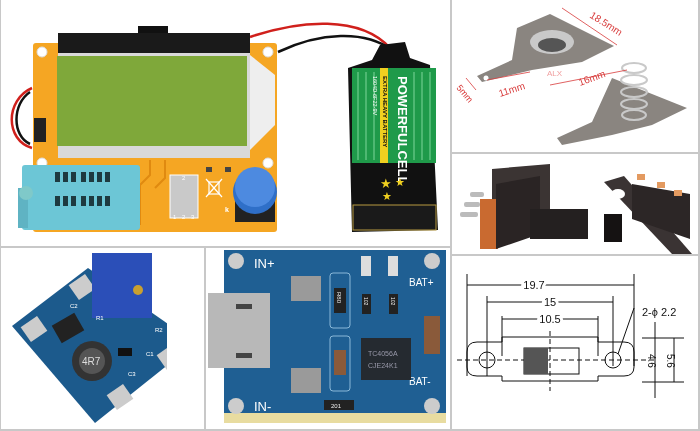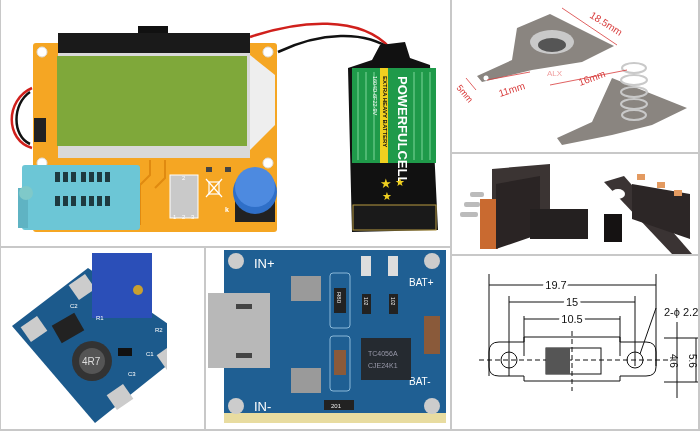--- a/index.html
+++ b/index.html
@@ -204,21 +204,21 @@
     <text transform="translate(185,49) rotate(90)" font-size="5" fill="#eee">102</text>
     <rect x="155" y="90" width="50" height="42" fill="#252a30"></rect>
     <text x="162" y="108" font-size="7" fill="#99a">TC4056A</text>
     <text x="162" y="120" font-size="7" fill="#99a">CJE24K1</text>
     <rect x="218" y="68" width="16" height="38" fill="#8a5a3a"></rect>
     <rect x="118" y="152" width="30" height="10" fill="#222"></rect>
     <text x="125" y="160" font-size="6" fill="#eee">201</text>
   </svg>
 </div>
 
-<div class="panel" style="left:452px;top:256px;width:246px;height:175px;padding-left:22px;">
+<div class="panel" style="left:452px;top:256px;width:246px;height:175px;">
   <svg width="246" height="175" viewBox="0 0 246 175">
     <g stroke="#111" stroke-width="1" fill="none">
       <line x1="15" y1="18" x2="15" y2="120"></line>
         <line x1="182" y1="18" x2="182" y2="110"></line>
       <line x1="35" y1="40" x2="35" y2="120"></line>
         <line x1="161" y1="40" x2="161" y2="110"></line>
       <line x1="50" y1="60" x2="50" y2="100"></line>
         <line x1="146" y1="60" x2="146" y2="100"></line>
       <line x1="15" y1="29" x2="182" y2="29"></line>
       <line x1="35" y1="46" x2="161" y2="46"></line>

